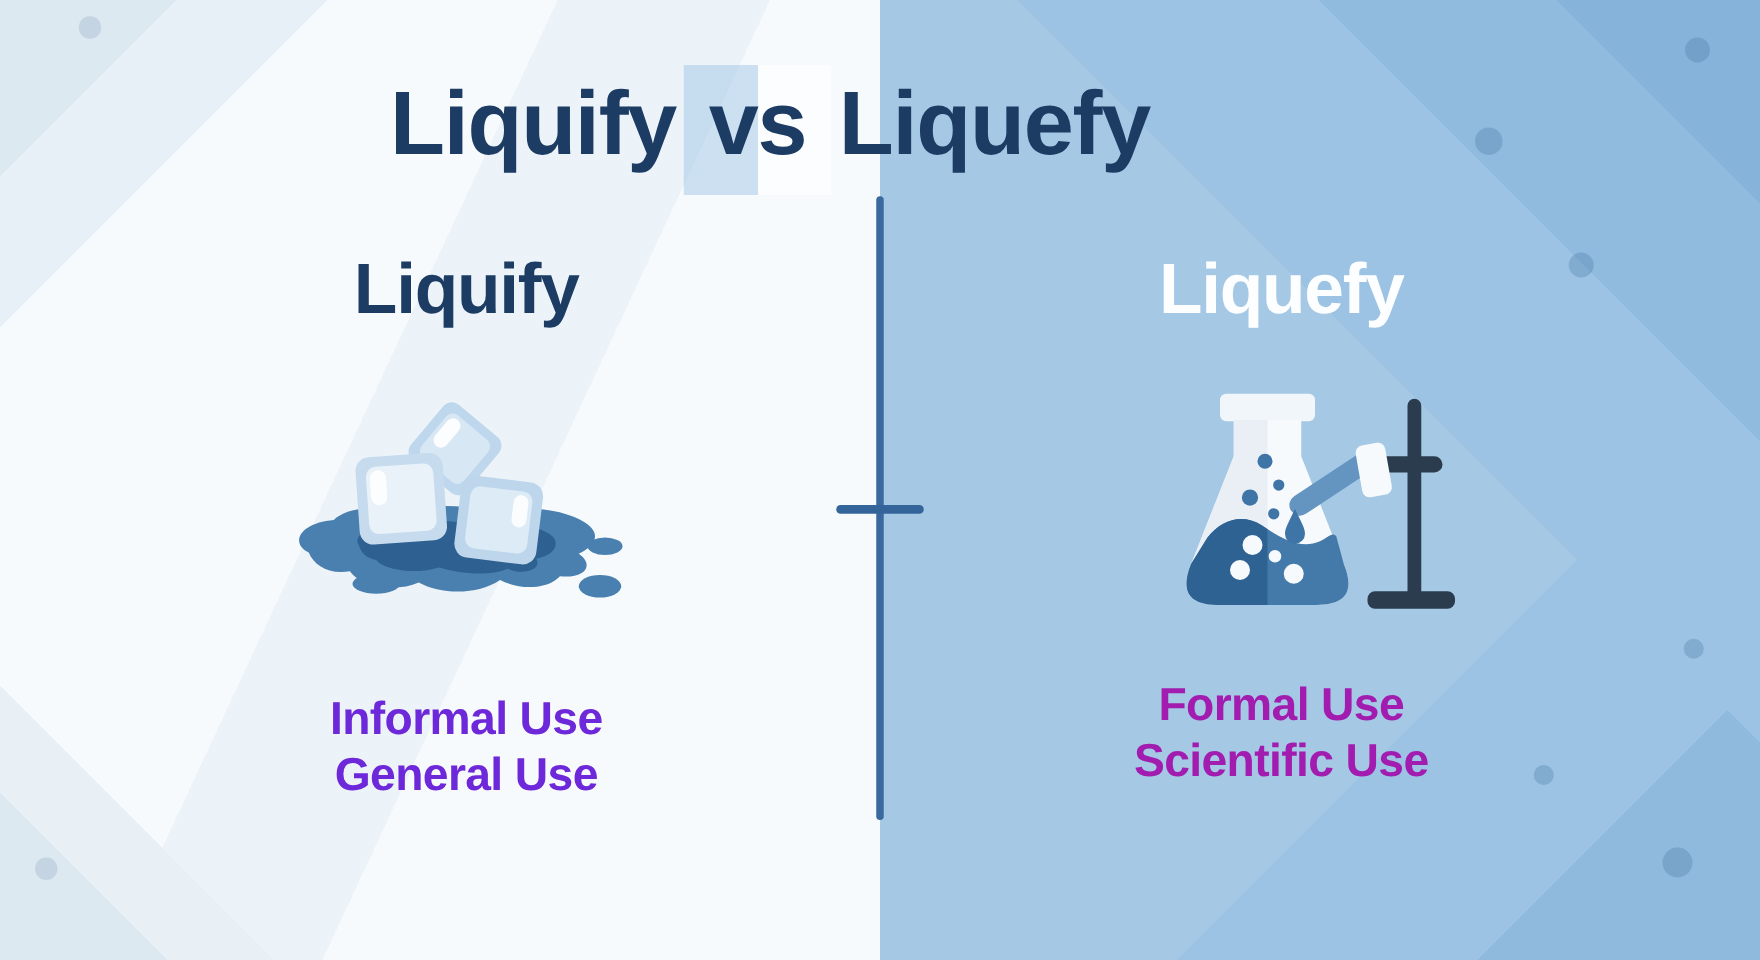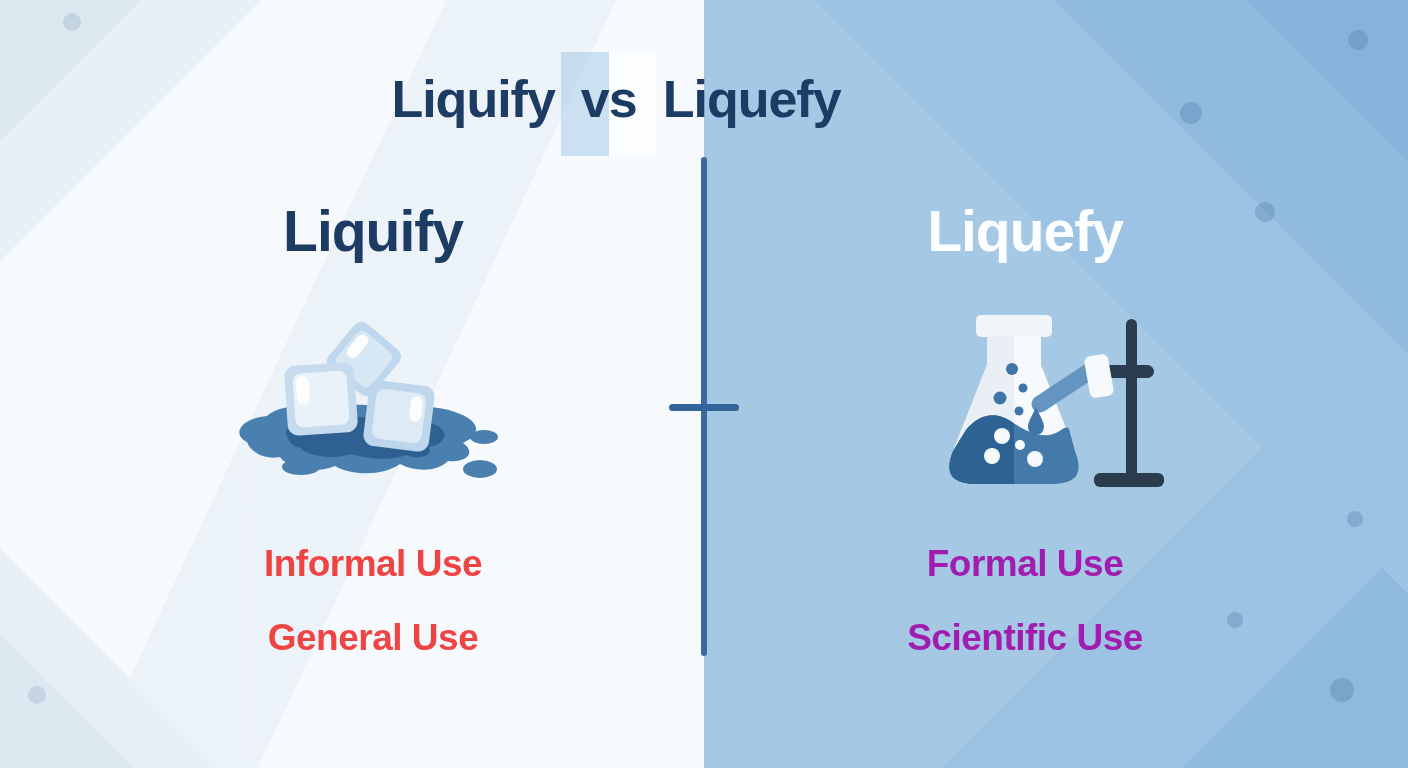--- a/index.html
+++ b/index.html
@@ -23,21 +23,21 @@
     background-image:
       linear-gradient(225deg,#85b3da 0 115px,#90bbdf 115px 250px,#9cc3e3 250px 420px,rgba(165,200,229,0) 420px),
       linear-gradient(315deg,#8fbade 0 160px,#9cc3e4 160px 330px,rgba(165,200,229,0) 330px);
   }
   .dot{position:absolute;border-radius:50%;}
   .dot.light{background:rgba(150,176,200,.35);}
   .dot.dark{background:rgba(80,125,170,.35);}
 
   .title{
     position:absolute;top:52px;left:0;width:1232px;margin:0;
-    text-align:center;font-size:52px;line-height:90px;font-weight:700;
+    text-align:center;font-size:72px;line-height:90px;font-weight:700;
     color:#1d3c64;letter-spacing:-1px;z-index:5;
   }
   .vs-highlight{
     display:inline-block;margin:0 6px;padding:2px 20px 12px;
     background:linear-gradient(90deg,rgba(160,198,229,.5) 0 50%,rgba(255,255,255,.55) 50% 100%);
   }
 
   .divider-v{
     position:absolute;left:701px;top:157px;width:6px;height:499px;
     border-radius:3px;background:#3a6a9d;z-index:4;
@@ -54,22 +54,22 @@
     position:absolute;top:196px;left:0;width:100%;margin:0;
     font-size:57px;line-height:70px;font-weight:700;letter-spacing:-1px;
   }
   .panel-heading.navy{color:#1d3c64;}
   .panel-heading.white{color:#fdfeff;}
   .use-label{
     position:absolute;left:0;width:100%;
     font-size:37px;line-height:48px;font-weight:700;letter-spacing:-.5px;
   }
   .use-label.first{top:540px;}
-  .use-label.second{top:614px;text-align:center;}
-  .use-label.navy{color:#ef4444;}
+  .use-label.second{top:585px;text-align:center;}
+  .use-label.navy{color:#6d28d9;margin-top:11px;}
   .use-label.white{color:#a21caf;}
 
   .illus{position:absolute;z-index:3;}
   .illus.ice{left:223px;top:306px;width:300px;height:192px;}
   .illus.flask{left:930px;top:303px;width:260px;height:200px;}
   .illus svg{display:block;width:100%;height:100%;}
 </style>
 </head>
 <body>
 

